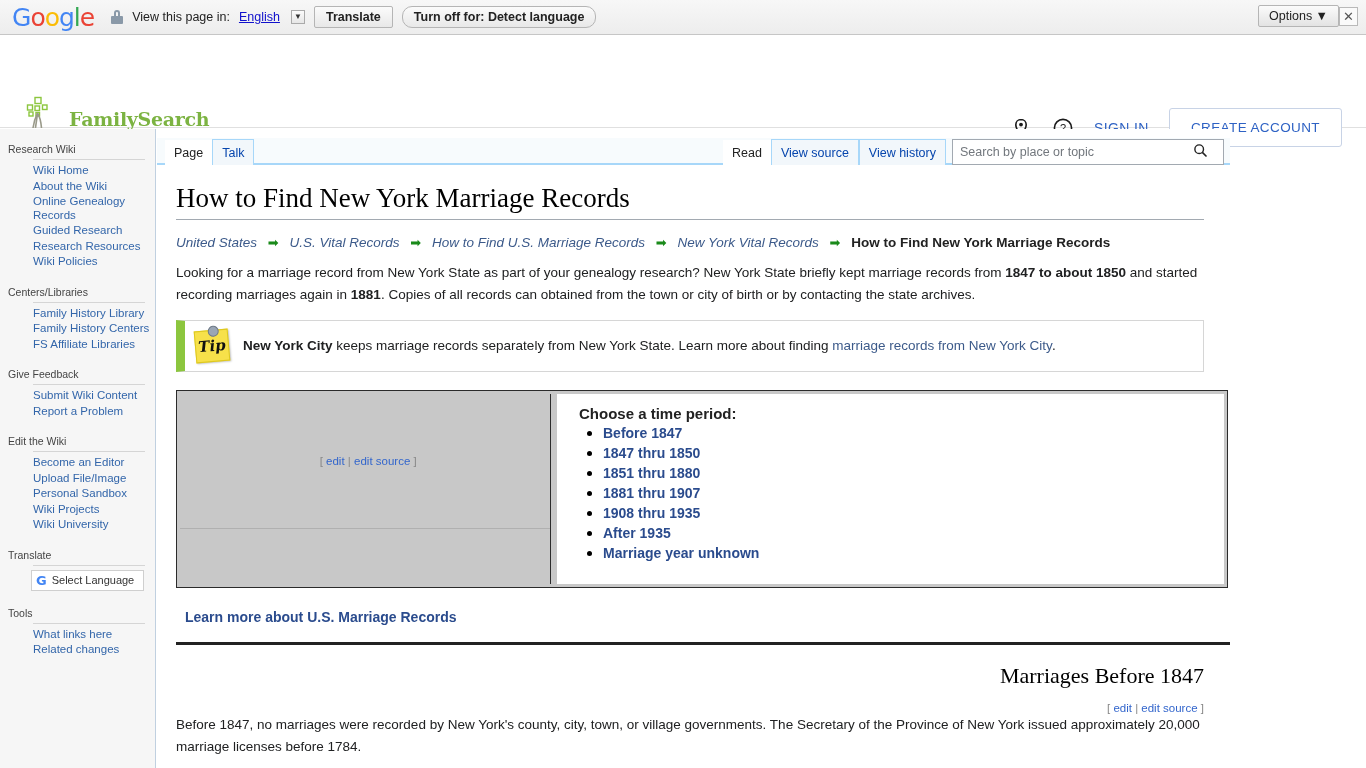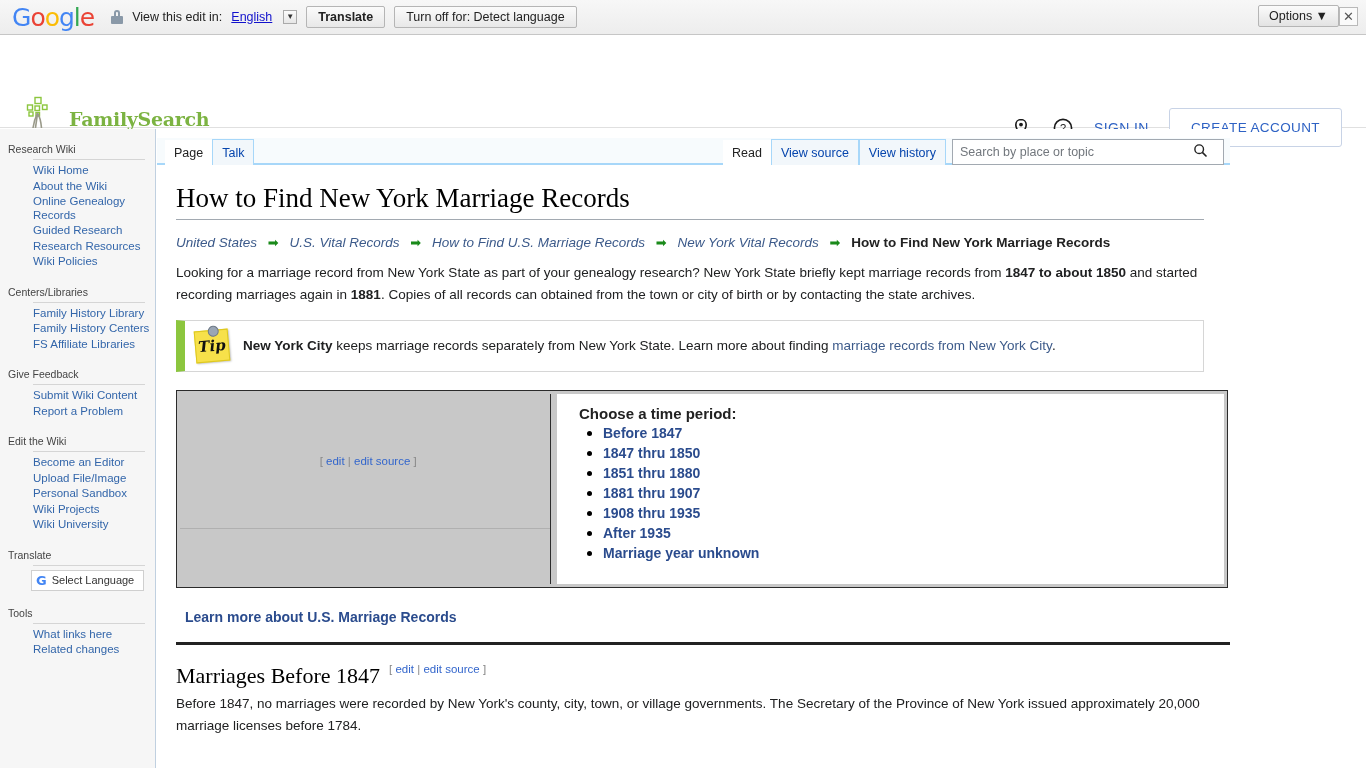--- a/index.html
+++ b/index.html
@@ -35,21 +35,21 @@
     display:inline-block; width:14px; height:14px; border:1px solid #aaa;
     background: linear-gradient(#fcfcfc,#e6e6e6); vertical-align: -2px;
     font-size: 8px; line-height: 12px; text-align:center; color:#333; margin-left:2px;
   }
   .gt-btn {
     font-size: 12.5px; color:#222; padding: 3px 11px;
     border: 1px solid #b5b5b5; border-radius: 2px;
     background: linear-gradient(#fbfbfb,#e8e8e8);
     cursor: pointer; font-weight: bold;
   }
-  .gt-btn.plain { font-weight: normal; }
+  .gt-btn.plain { font-weight: bold; border-radius: 10px; }
   #gt-right { position:absolute; right: 8px; top: 5px; display: flex; align-items: center; }
   .gt-options {
     font-size: 12.5px; padding: 3px 10px; border:1px solid #b5b5b5; border-radius:2px;
     background: linear-gradient(#fbfbfb,#e3e3e3); cursor:pointer; color:#222;
   }
   .gt-close {
     width: 19px; height: 19px; border:1px solid #b9b9b9; background:#fafafa;
     font-size: 13px; line-height: 17px; text-align:center; color:#555; cursor:pointer;
   }
 
@@ -188,36 +188,36 @@
   #learnmore {
     font-size: 14px; font-weight: bold; color:#2a4b8d; text-decoration:none;
     display:inline-block; margin: 0 0 0 9px; cursor:pointer;
   }
   .sect-rule { height: 3px; background:#222; margin: 16px 0 0 0; width: 1135px; }
 
   h2#sect-title {
     font-family:"Liberation Serif", serif; font-weight:normal; font-size: 22px;
     color:#000; margin: 18px 0 4px 0; display:inline-block;
   }
-  #sect-title-row { display:flex; align-items: center; gap: 9px; }
+  #sect-title-row { display:flex; align-items: flex-end; gap: 9px; flex-direction: column; }
   #sect-body { font-size: 13.5px; color:#202122; line-height: 22px; max-width: 1190px; }
 </style>
 </head>
 <body>
 
 <div id="gt-bar">
   <div class="inner">
     <div class="g-logo">
       <span>G</span><span>o</span><span>o</span><span>g</span><span>l</span><span>e</span>
     </div>
     <span class="lock-ico">
         <span class="b"></span>
         <span class="s"></span>
       </span>
-    <span class="gt-text">View this edit in:</span>
+    <span class="gt-text">View this page in:</span>
     <span class="gt-lang">English</span>
     <span class="gt-caret">▼</span>
     <span class="gt-btn">Translate</span>
     <span class="gt-btn plain">Turn off for: Detect language</span>
   </div>
   <div id="gt-right">
     <span class="gt-options">Options ▼</span>
     <span class="gt-close">✕</span>
   </div>
 </div>

